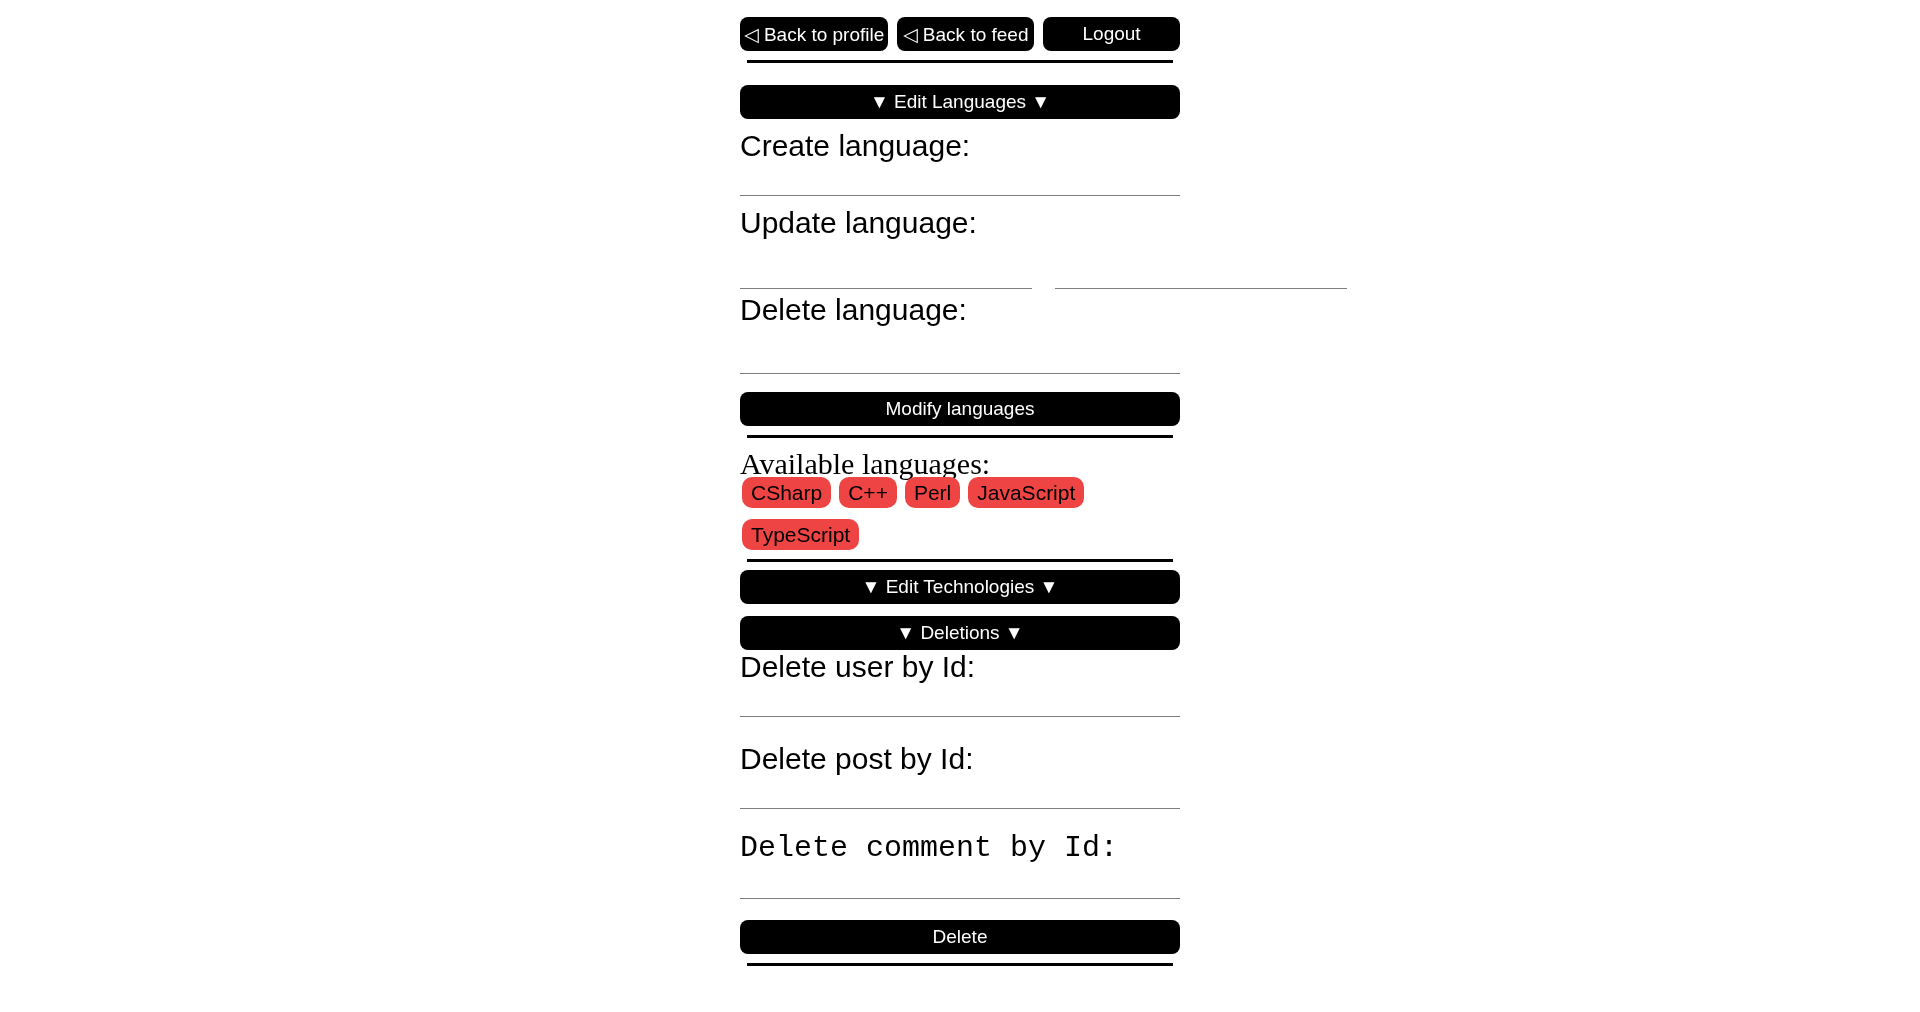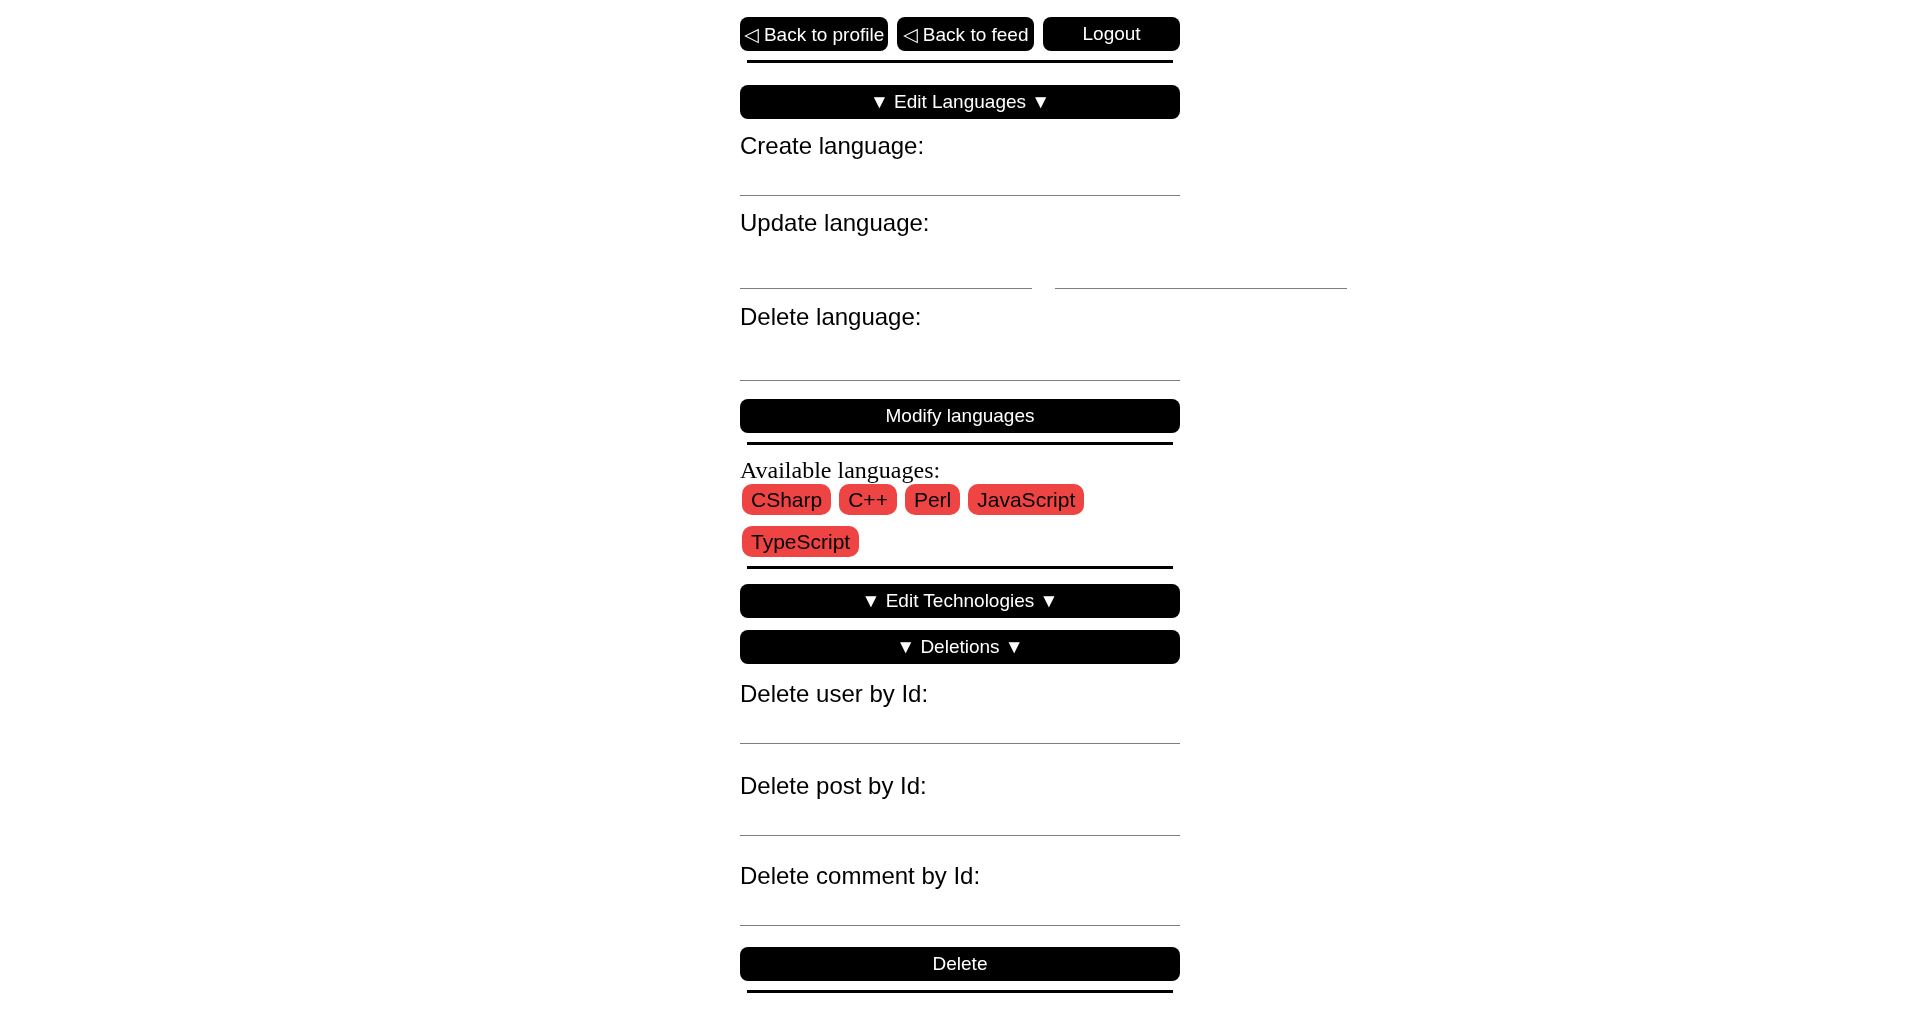--- a/index.html
+++ b/index.html
@@ -33,21 +33,21 @@
   }
   .btn-row { display: flex; gap: 9px; border-radius: 10px; }
   .btn-row .btn { flex: 1 1 0; }
   hr.rule {
     border: 0;
     border-top: 3px solid #000000;
     margin: 9px 7px 0;
   }
   label {
     display: block;
-    font-size: 24px;
+    font-size: 30px;
     line-height: 25px;
   }
   input.underline {
     display: block;
     width: 100%;
     height: 38px;
     border: 0;
     border-bottom: 1.5px solid #7d7d7d;
     border-radius: 0;
     background: transparent;
@@ -72,26 +72,26 @@
     border-radius: 10px;
     padding: 3px 9px;
     font-size: 21px;
     line-height: 25px;
   }
   .mt9  { margin-top: 9px; }
   .mt10 { margin-top: 10px; }
   .mt12 { margin-top: 12px; }
   .mt13 { margin-top: 13px; font-family: Liberation Serif, serif; }
   .mt14 { margin-top: 14px; }
-  .mt15 { margin-top: 15px; }
-  .mt17 { margin-top: 17px; }
+  .mt15 { margin-top: 8px; }
+  .mt17 { margin-top: 4px; }
   .mt18 { margin-top: 18px; }
   .mt21 { margin-top: 21px; }
   .mt22 { margin-top: 22px; }
-  .mt27 { margin-top: 27px; }
+  .mt27 { margin-top: 27px; font-family: Liberation Mono, monospace; }
   .mt29 { margin-top: 29px; }
 </style>
 </head>
 <body>
 
 <div class="page">
 
   <div class="btn-row">
     <button class="btn">◁ Back to profile</button>
     <button class="btn">◁ Back to feed</button>

